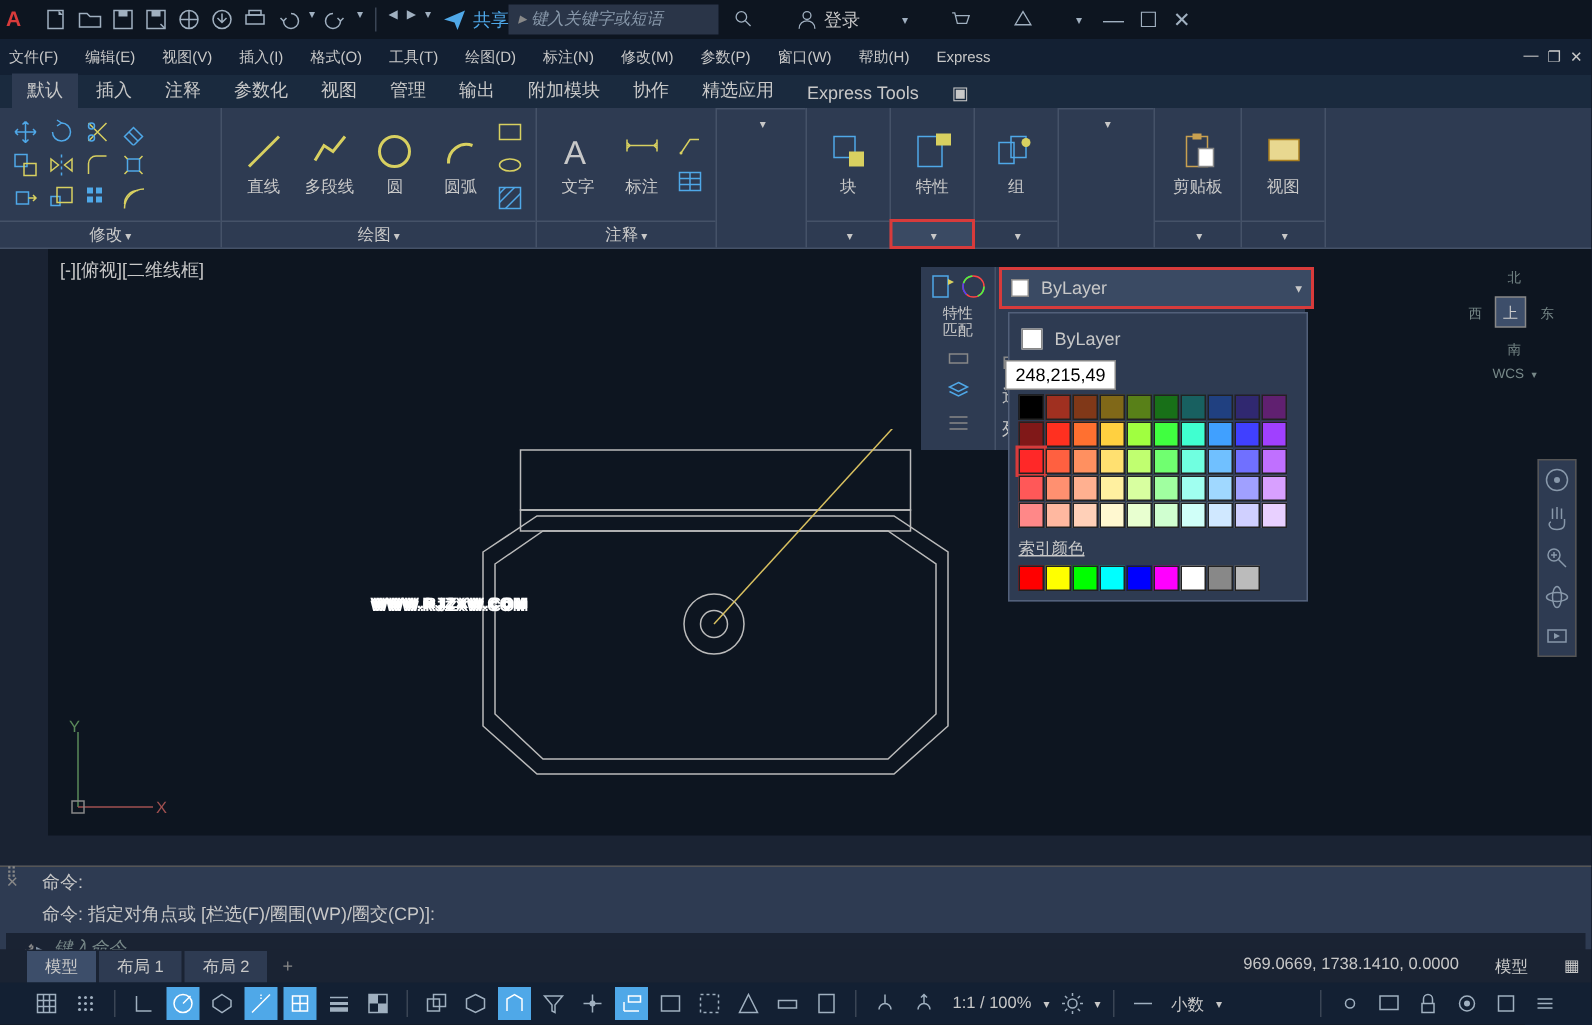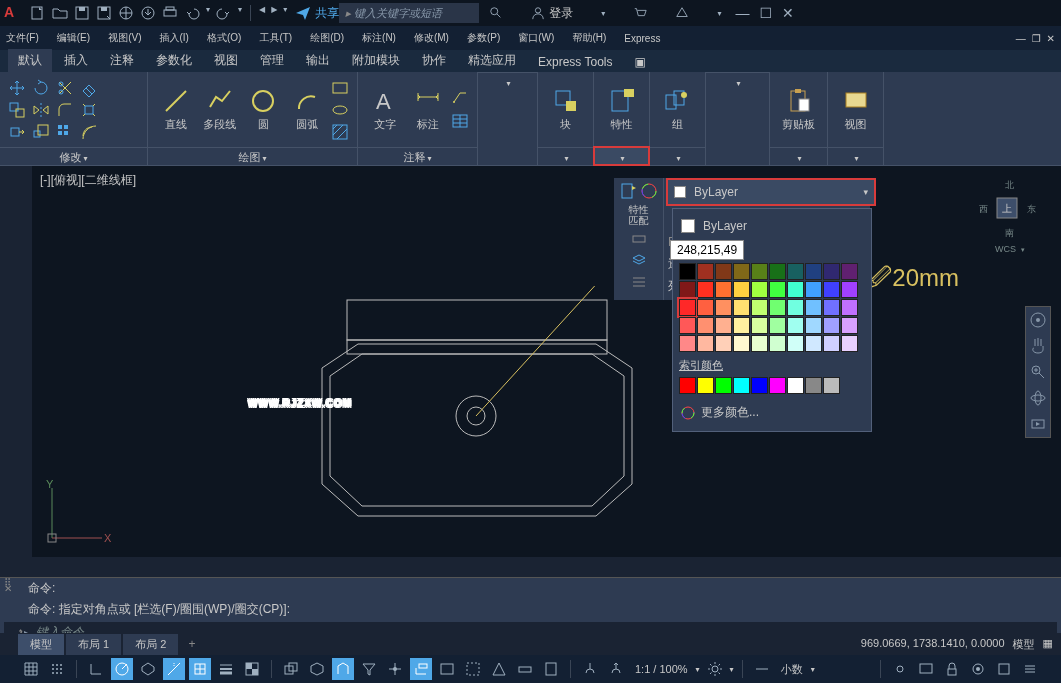--- a/index.html
+++ b/index.html
@@ -76,21 +76,21 @@
 .cmdline { position: absolute; bottom: 50px; left: 0; right: 0; height: 56px; background: #2e3b52; border-top: 1px solid #555; font-family: Consolas, monospace; font-size: 12px; }
 .cmdline .hist { padding: 2px 28px; color: #c8c8c8; }
 .cmdline .input { display: flex; align-items: center; padding: 2px 6px; background: #1a2333; margin: 2px 4px; }
 .cmdline .input .prompt { color: #8898aa; margin-right: 6px; }
 .cmdline .handle { position: absolute; left: 4px; top: 2px; color: #888; font-size: 10px; line-height: 6px; }
 
 .model-tabs { position: absolute; bottom: 28px; left: 0; right: 0; height: 22px; background: #1a2333; display: flex; align-items: center; padding-left: 18px; gap: 2px; }
 .model-tabs .t { padding: 3px 12px; background: #2e3b52; font-size: 11px; }
 .model-tabs .t.active { background: #3d4e6a; }
 .model-tabs .plus { padding: 3px 8px; color: #888; }
-.coords { margin-left: auto; padding-right: 8px; font-size: 11px; display: flex; gap: 8px; }
+.coords { margin-left: auto; padding-right: 8px; font-size: 11px; display: flex; gap: 24px; }
 
 .statusbar { position: absolute; bottom: 0; left: 0; right: 0; height: 28px; background: #132033; display: flex; align-items: center; padding: 0 20px; gap: 4px; }
 .statusbar .btn { width: 22px; height: 22px; display: flex; align-items: center; justify-content: center; }
 .statusbar .btn.on { background: #4fa8e8; }
 .statusbar svg { width: 16px; height: 16px; fill: #a0b0c0; }
 .statusbar .btn.on svg { fill: #fff; }
 .statusbar .txt { font-size: 11px; color: #c8c8c8; padding: 0 4px; }
 .statusbar .sep { width: 1px; height: 18px; background: #3a4555; margin: 0 4px; }
 </style>
 </head>
@@ -418,21 +418,20 @@
       <rect x="35" y="14" width="260" height="40" fill="none" stroke="#bbb"></rect>
       <rect x="35" y="54" width="260" height="14" fill="none" stroke="#bbb"></rect>
       <path d="M18 90 L50 68 H280 L312 90 V190 L280 220 H50 L18 190 Z" fill="none" stroke="#bbb"></path>
       <path d="M10 82 L46 58 H284 L320 82 V198 L284 230 H46 L10 198 Z" fill="none" stroke="#bbb"></path>
       <circle cx="164" cy="130" r="20" fill="none" stroke="#bbb"></circle>
       <circle cx="164" cy="130" r="9" fill="none" stroke="#bbb"></circle>
       <line x1="164" y1="130" x2="310" y2="-30" stroke="#d8c060"></line>
     </svg>
   </div>
 
-  <div class="overlay-text">🖉<span>20mm</span></div>
   <div class="watermark">
     <span class="sub">WWW.RJZXW.COM</span>
   </div>
 
   <div class="viewcube">
     <svg viewBox="0 0 60 80">
       <text x="28" y="10" fill="#788" font-size="9">北</text>
       <text x="2" y="34" fill="#788" font-size="9">西</text>
       <text x="50" y="34" fill="#788" font-size="9">东</text>
       <text x="28" y="58" fill="#788" font-size="9">南</text>
@@ -591,28 +590,20 @@
       <div class="c" style="background: rgb(255, 0, 0);"></div>
       <div class="c" style="background: rgb(255, 255, 0);"></div>
       <div class="c" style="background: rgb(0, 255, 0);"></div>
       <div class="c" style="background: rgb(0, 255, 255);"></div>
       <div class="c" style="background: rgb(0, 0, 255);"></div>
       <div class="c" style="background: rgb(255, 0, 255);"></div>
       <div class="c" style="background: rgb(255, 255, 255);"></div>
       <div class="c" style="background: rgb(136, 136, 136);"></div>
       <div class="c" style="background: rgb(187, 187, 187);"></div>
     </div>
-  <div class="more">
-    <svg width="14" height="14" viewBox="0 0 14 14">
-        <circle cx="7" cy="7" r="6" fill="none" stroke="#f44"></circle>
-        <circle cx="7" cy="7" r="6" fill="none" stroke="#4f4" stroke-dasharray="6 12"></circle>
-        <circle cx="7" cy="7" r="6" fill="none" stroke="#44f" stroke-dasharray="6 18" stroke-dashoffset="-12"></circle>
-      </svg>
-    <span>更多颜色...</span>
-  </div>
 </div>
 <div class="tooltip">248,215,49</div>
 
 <div class="cmdline">
   <div class="handle">⠿<br>✕</div>
   <div class="hist">命令:</div>
   <div class="hist">命令: 指定对角点或 [栏选(F)/圈围(WP)/圈交(CP)]:</div>
   <div class="input">
     <svg width="14" height="14" viewBox="0 0 14 14">
         <path d="M11 3a3 3 0 0 1-4 4L3 11l1 1 4-4a3 3 0 0 0 4-4l-2 2-1-1z" fill="#888"></path>

